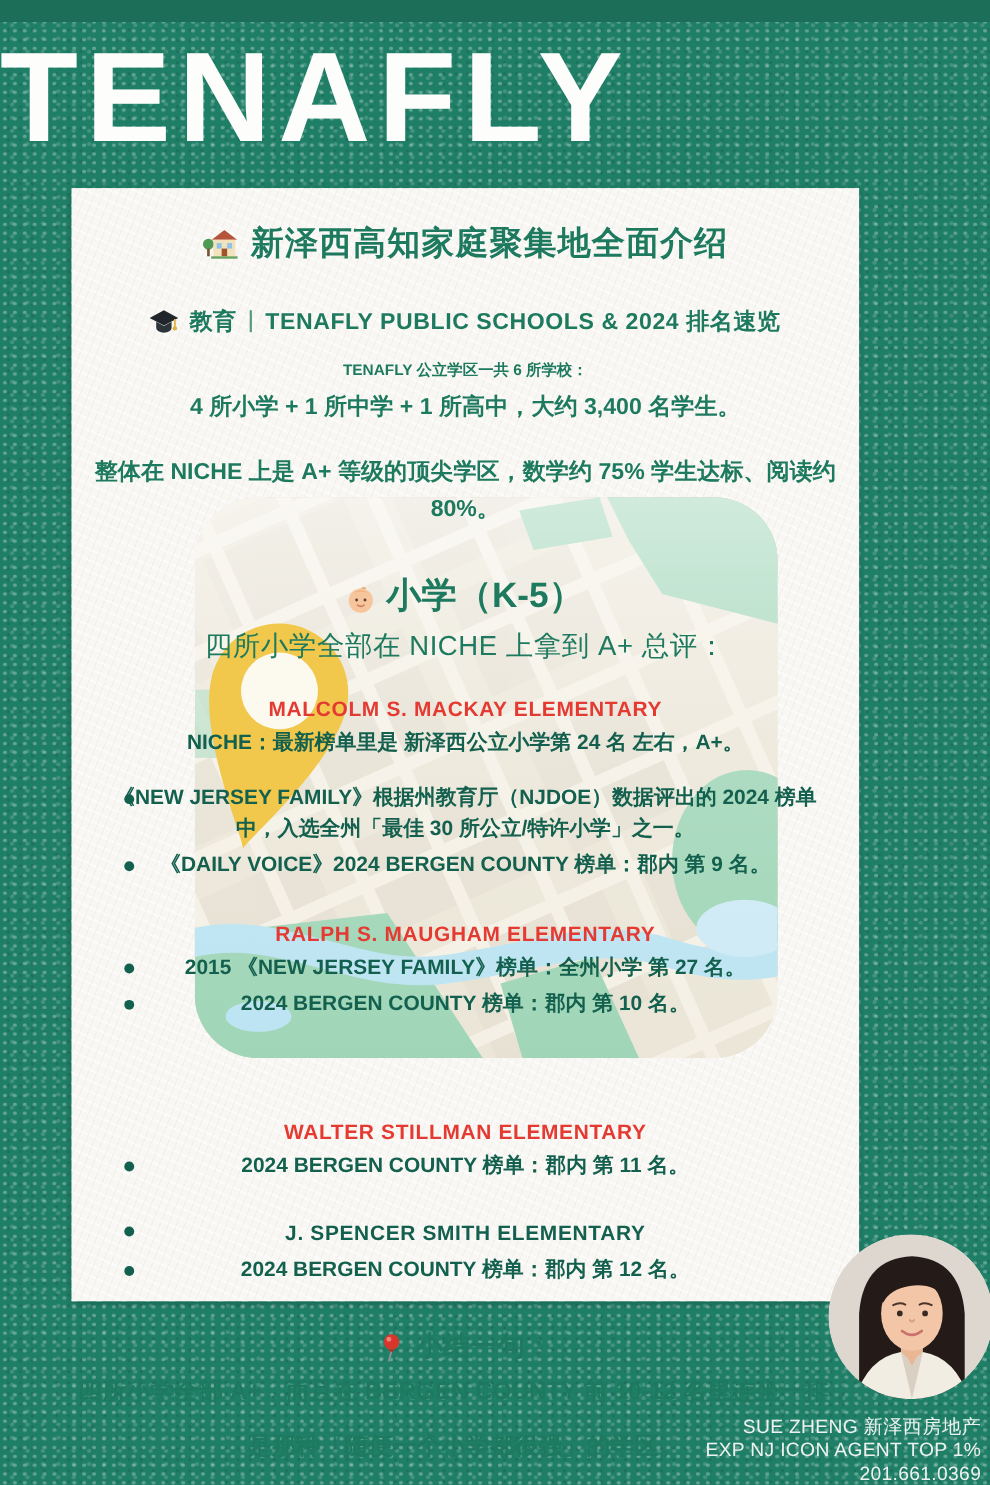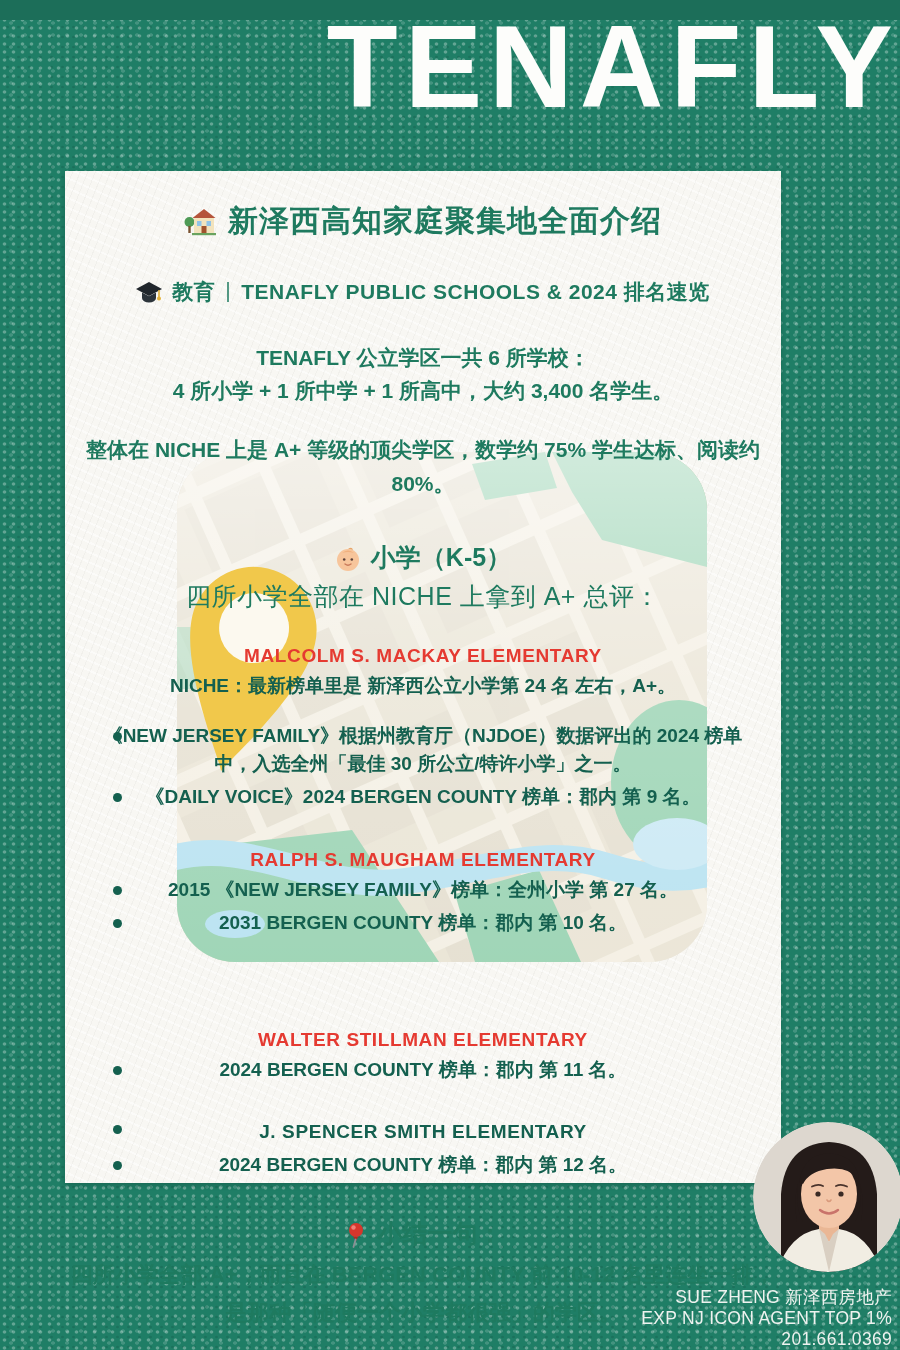--- a/index.html
+++ b/index.html
@@ -6,21 +6,21 @@
   body{width:900px;height:1350px;overflow:hidden;font-family:"Liberation Sans","DejaVu Sans",sans-serif;}
   .page{position:relative;width:900px;height:1350px;overflow:hidden;
     background-color:var(--background-green,#1f7e66);
     background-image:
       radial-gradient(rgba(255,255,255,.30) 1.4px, transparent 2.2px),
       radial-gradient(rgba(255,255,255,.16) 1.6px, transparent 2.4px),
       radial-gradient(rgba(0,0,0,.10) 1px, transparent 1.8px);
     background-size:9px 8px,14px 12px,11px 10px;
     background-position:0 0,4px 5px,2px 2px;}
   .top-strip{position:absolute;top:0;left:0;width:100%;height:20px;background:var(--top-strip,#1c6e59);}
-  .banner-title{position:absolute;top:4px;left:0;width:100%;text-align:right;
+  .banner-title{position:absolute;top:25px;left:0;width:100%;text-align:left;
     color:#fdfdfb;font-weight:800;font-size:116px;letter-spacing:7px;line-height:1.1;
     font-family:"Liberation Sans","DejaVu Sans",sans-serif;}
   
   .card{position:absolute;left:65px;top:171px;width:716px;height:1012px;
     background-color:var(--card-paper,#f8f7f3);
     background-image:
       repeating-linear-gradient(112deg, rgba(110,110,100,0.05) 0 1px, transparent 1px 7px),
       repeating-linear-gradient(24deg, rgba(255,255,255,0.5) 0 2px, transparent 2px 9px);
     box-shadow:0 2px 6px rgba(0,0,0,.18);}
   .map{position:absolute;left:112px;top:281px;width:530px;height:510px;border-radius:58px;
@@ -31,45 +31,45 @@
   .pin svg{display:block;width:100%;height:100%;}
   .content{position:relative;z-index:3;width:100%;text-align:center;
     color:var(--heading-green,#1e7a5f);}
   .icon{display:inline-block;vertical-align:-6px;margin-right:10px;}
   .icon svg{display:block;}
   .card-title{margin:0;padding-top:30px;font-size:30px;font-weight:800;
     color:var(--heading-green,#1e7a5f);letter-spacing:1px;}
   .card-subtitle{margin:36px 0 0;font-size:21px;font-weight:700;letter-spacing:.5px;}
   .subtitle-divider{display:inline-block;width:2px;height:20px;vertical-align:-3px;
     margin:0 12px;background:var(--heading-green,#1e7a5f);opacity:.75;}
-  .intro1{margin:35px 0 0;font-size:21px;line-height:33px;font-weight:800;}
+  .intro1{margin:14px 0 0;font-size:14px;line-height:33px;font-weight:800;}
   .intro2{margin:0;font-size:21px;line-height:33px;font-weight:800;}
   .intro-para2{margin:26px auto 0;max-width:706px;font-size:21px;line-height:34px;font-weight:800;}
-  .elem-heading{margin:40px 10px 0;font-size:25px;font-weight:800;}
+  .elem-heading{margin:40px 10px 0;font-size:32px;font-weight:800;}
   .elem-sub{margin:6px 0 0;font-size:25px;font-weight:400;letter-spacing:.5px;}
   .school-name{margin:0;font-size:19px;font-weight:800;letter-spacing:.6px;
     color:var(--school-red,#e53a31);}
   .school-highlight{margin:5px 0 0;font-size:19px;line-height:28px;font-weight:800;
     color:var(--dark-green,#14604f);}
   .school{margin-top:32px;}
   .school.s2{margin-top:38px;}
   .school.s3{margin-top:92px;}
   .school.s4{margin-top:34px;}
   .bullets{margin-top:22px;}
   .school.s2 .bullets,.school.s3 .bullets,.school.s4 .bullets{margin-top:5px;}
   .bullet-row{position:relative;margin-top:5px;}
   .bullet-row .dot{position:absolute;left:48px;top:10px;width:9px;height:9px;border-radius:50%;
     background:var(--dark-green,#14604f);}
   .bullet-row p{margin:0 auto;max-width:660px;font-size:19px;line-height:28px;font-weight:800;
     color:var(--dark-green,#166353);}
   .name-row .dot{top:7px;}
   .summary{margin-top:38px;}
   .summary-heading{margin:0;font-size:25px;font-weight:800;}
   .summary-line{margin:8px auto 0;max-width:740px;font-size:22px;line-height:34px;font-weight:800;}
-  .summary-line.second{margin-top:4px;text-align:center;}
+  .summary-line.second{margin-top:16px;text-align:center;}
   
   .avatar{position:absolute;left:753px;top:1122px;width:150px;height:150px;border-radius:50%;
     overflow:hidden;z-index:4;}
   .avatar svg{display:block;width:100%;height:100%;}
   .footer{position:absolute;left:630px;top:1287px;width:262px;text-align:right;z-index:4;
     color:var(--footer-text,#eef2ef);font-size:17.5px;line-height:21px;font-weight:400;
     letter-spacing:.3px;}
   .footer div{margin:0;}
 </style>
 </head>
@@ -208,21 +208,21 @@
 
       <div class="school s2">
         <p class="school-name">RALPH S. MAUGHAM ELEMENTARY</p>
         <div class="bullets">
           <div class="bullet-row">
               <span class="dot"></span>
               <p>2015 《NEW JERSEY FAMILY》榜单：全州小学 第 27 名。</p>
             </div>
           <div class="bullet-row">
               <span class="dot"></span>
-              <p>2031 BERGEN COUNTY 榜单：郡内 第 10 名。</p>
+              <p>2024 BERGEN COUNTY 榜单：郡内 第 10 名。</p>
             </div>
         </div>
       </div>
 
       <div class="school s3">
         <p class="school-name">WALTER STILLMAN ELEMENTARY</p>
         <div class="bullets">
           <div class="bullet-row">
               <span class="dot"></span>
               <p>2024 BERGEN COUNTY 榜单：郡内 第 11 名。</p>

